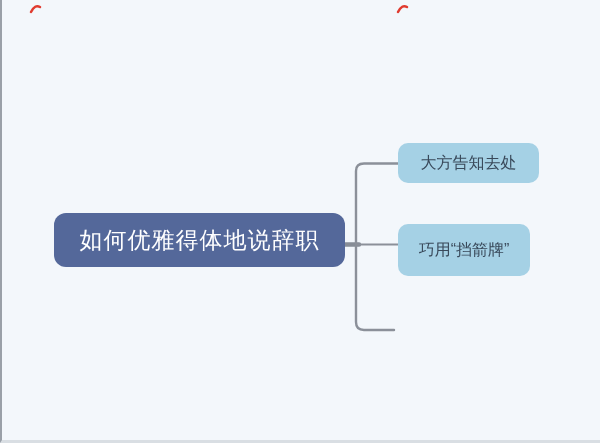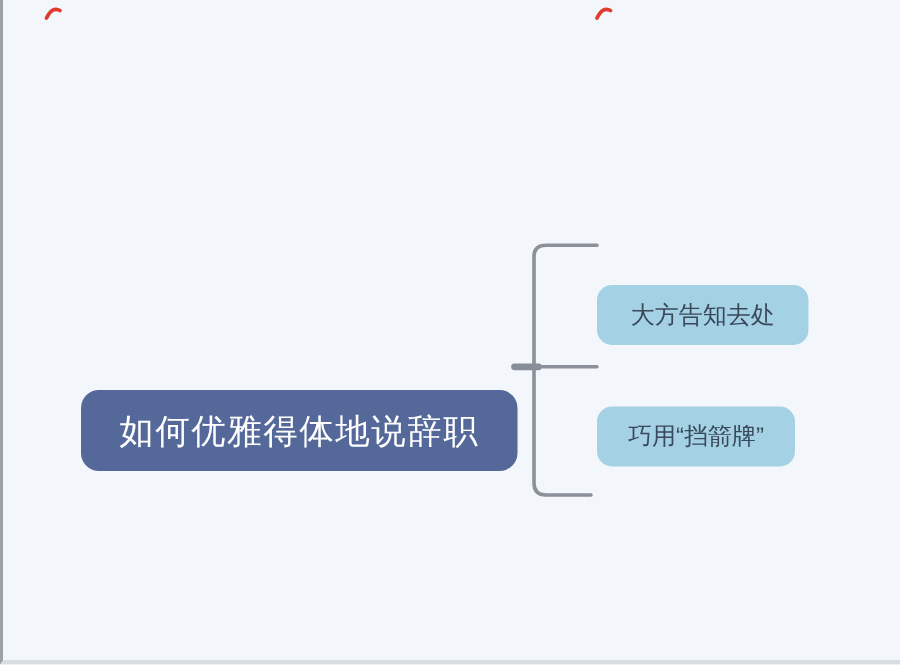--- a/index.html
+++ b/index.html
@@ -9,33 +9,33 @@
   }
   .canvas{
     position:absolute;left:0;top:0;width:600px;height:443px;
     background:#f3f7fb;
     border-left:2px solid #9aa0a8;
     border-bottom:3px solid #d9dee3;
     box-sizing:border-box;
   }
   .node{
     position:absolute;display:flex;align-items:center;justify-content:center;
-    box-sizing:border-box;white-space:nowrap;margin-top:47px;
+    box-sizing:border-box;white-space:nowrap;
   }
   .root-node{
     left:52px;top:213px;width:291px;height:54px;
     background:#54689a;border-radius:12px;
     color:#ffffff;font-size:23px;font-weight:500;letter-spacing:1px;justify-content:center;
   }
   .child-node{
     background:#a5d1e5;border-radius:10px;
     color:#39495a;font-size:16px;font-weight:500;
   }
   .child-1{left:396px;top:143px;width:141px;height:40px;}
-  .child-2{left:396px;top:224px;width:132px;height:40px;}
+  .child-2{left:396px;top:224px;width:132px;height:52px;}
   .selection-ring{
     position:absolute;left:393px;top:303px;width:159px;height:53px;
     border:2px solid #45b5d6;border-radius:13px;
     background:#fdfefe;box-sizing:border-box;
     display:flex;align-items:center;justify-content:center;
   }
   .child-3{position:relative;width:147px;height:41px;border-radius:9px;}
   svg.overlay{position:absolute;left:0;top:0;pointer-events:none;}
 </style>
 </head>

